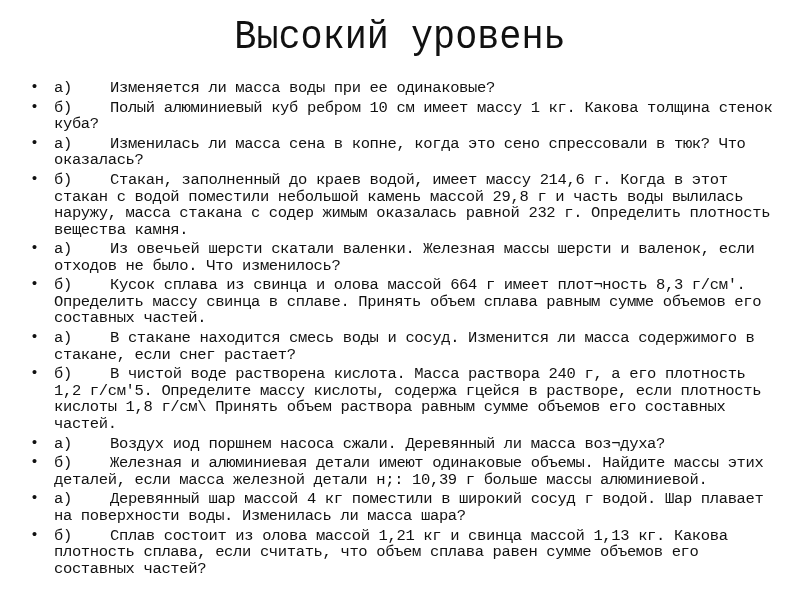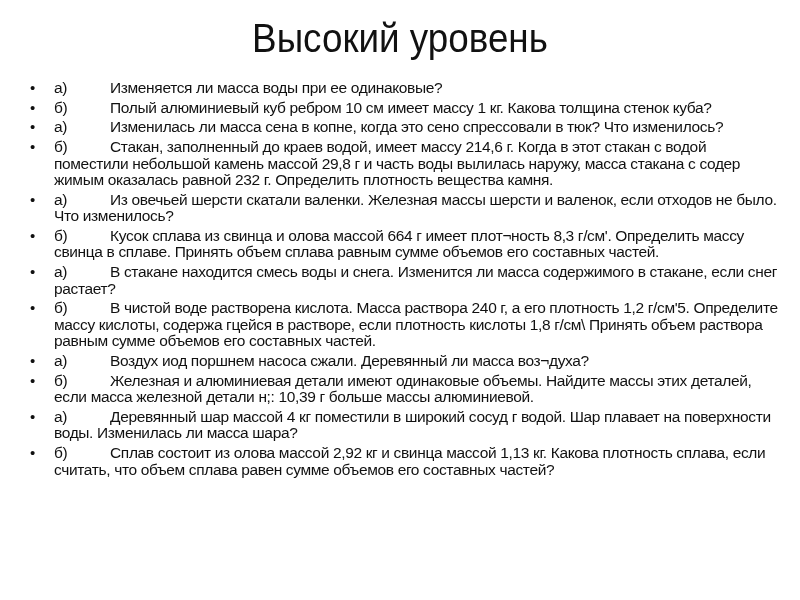--- a/index.html
+++ b/index.html
@@ -1,20 +1,20 @@
 <!DOCTYPE html>
 <html><head>
   <meta charset="utf-8">
   <style>
     html, body { margin: 0; padding: 0; }
     body {
       width: 800px; height: 600px; background: #ffffff; overflow: hidden;
       font-family: "Liberation Sans", sans-serif; color: #111111;
     }
-    .slide { position: relative; width: 800px; height: 600px; }
+    .slide { position: relative; width: 800px; height: 600px; font-family: Liberation Mono, monospace; }
     .title {
       position: absolute; top: 14px; left: 0; width: 800px; text-align: center;
       font-size: 40px; line-height: 48px; color: #111;
       transform: scaleX(0.92); transform-origin: center;
     }
     .list {
       position: absolute; top: 80px; left: 30px; width: 750px;
       margin: 0; padding: 0; list-style: none;
     }
     .item {
@@ -29,24 +29,24 @@
     .tag { display: inline-block; width: 56px; }
   </style>
 </head>
 <body>
 
 <div class="slide">
   <div class="title">Высокий уровень</div>
   <ul class="list">
     <li class="item"><span class="bullet">•</span><span class="tag">а)</span><span>Изменяется ли масса воды при ее одинаковые?</span></li>
     <li class="item"><span class="bullet">•</span><span class="tag">б)</span><span>Полый алюминиевый куб ребром 10 см имеет массу 1 кг. Какова толщина стенок куба?</span></li>
-    <li class="item"><span class="bullet">•</span><span class="tag">а)</span><span>Изменилась ли масса сена в копне, когда это сено спрессовали в тюк? Что изменилось?</span></li>
+    <li class="item"><span class="bullet">•</span><span class="tag">а)</span><span>Изменилась ли масса сена в копне, когда это сено спрессовали в тюк? Что оказалась?</span></li>
     <li class="item"><span class="bullet">•</span><span class="tag">б)</span><span>Стакан, заполненный до краев водой, имеет массу 214,6 г. Когда в этот стакан с водой поместили небольшой камень массой 29,8 г и часть воды вылилась наружу, масса стакана с содер жимым оказалась равной 232 г. Определить плотность вещества камня.</span></li>
     <li class="item"><span class="bullet">•</span><span class="tag">а)</span><span>Из овечьей шерсти скатали валенки. Железная массы шерсти и валенок, если отходов не было. Что изменилось?</span></li>
     <li class="item"><span class="bullet">•</span><span class="tag">б)</span><span>Кусок сплава из свинца и олова массой 664 г имеет плот¬ность 8,3 г/см'. Определить массу свинца в сплаве. Принять объем сплава равным сумме объемов его составных частей.</span></li>
-    <li class="item"><span class="bullet">•</span><span class="tag">а)</span><span>В стакане находится смесь воды и снега. Изменится ли масса содержимого в стакане, если снег растает?</span></li>
+    <li class="item"><span class="bullet">•</span><span class="tag">а)</span><span>В стакане находится смесь воды и сосуд. Изменится ли масса содержимого в стакане, если снег растает?</span></li>
     <li class="item"><span class="bullet">•</span><span class="tag">б)</span><span>В чистой воде растворена кислота. Масса раствора 240 г, а его плотность 1,2 г/см'5. Определите массу кислоты, содержа гцейся в растворе, если плотность кислоты 1,8 г/см\ Принять объем раствора равным сумме объемов его составных частей.</span></li>
     <li class="item"><span class="bullet">•</span><span class="tag">а)</span><span>Воздух иод поршнем насоса сжали. Деревянный ли масса воз¬духа?</span></li>
     <li class="item"><span class="bullet">•</span><span class="tag">б)</span><span>Железная и алюминиевая детали имеют одинаковые объемы. Найдите массы этих деталей, если масса железной детали н;: 10,39 г больше массы алюминиевой.</span></li>
     <li class="item"><span class="bullet">•</span><span class="tag">а)</span><span>Деревянный шар массой 4 кг поместили в широкий сосуд г водой. Шар плавает на поверхности воды. Изменилась ли масса шара?</span></li>
-    <li class="item"><span class="bullet">•</span><span class="tag">б)</span><span>Сплав состоит из олова массой 2,92 кг и свинца массой 1,13 кг. Какова плотность сплава, если считать, что объем сплава равен сумме объемов его составных частей?</span></li>
+    <li class="item"><span class="bullet">•</span><span class="tag">б)</span><span>Сплав состоит из олова массой 1,21 кг и свинца массой 1,13 кг. Какова плотность сплава, если считать, что объем сплава равен сумме объемов его составных частей?</span></li>
   </ul>
 </div>
 
 </body></html>

